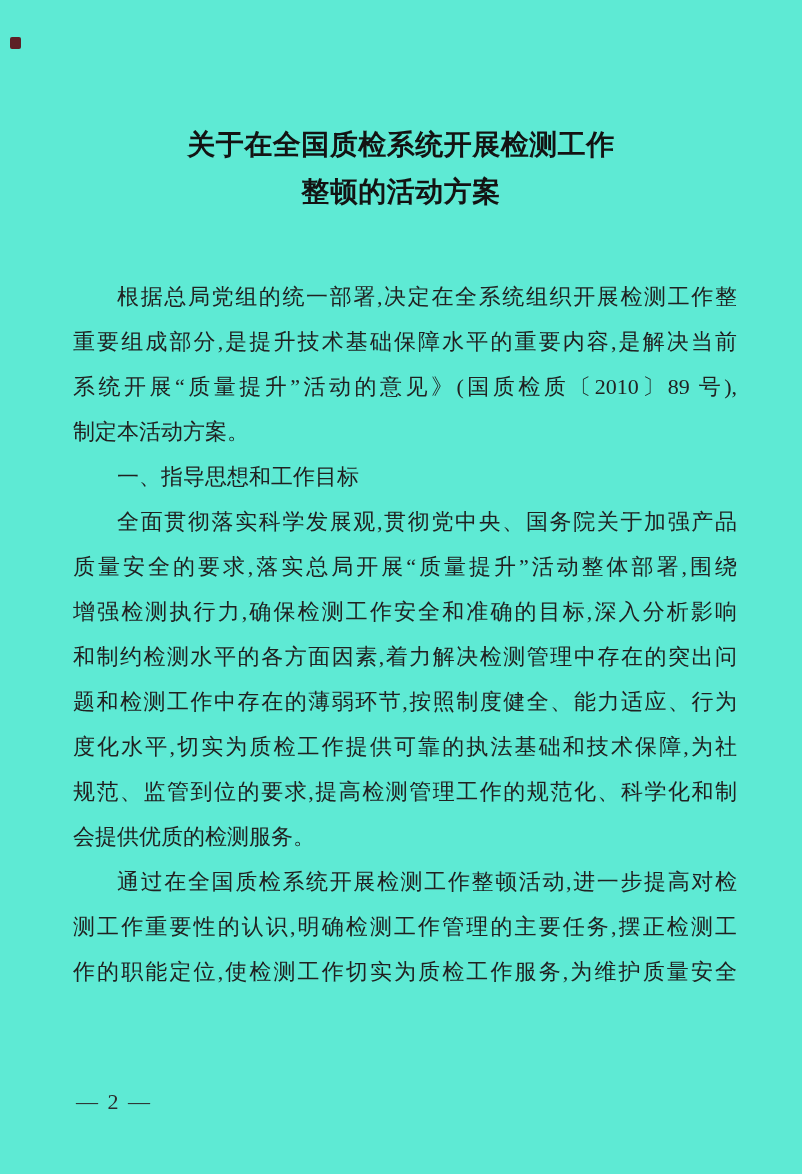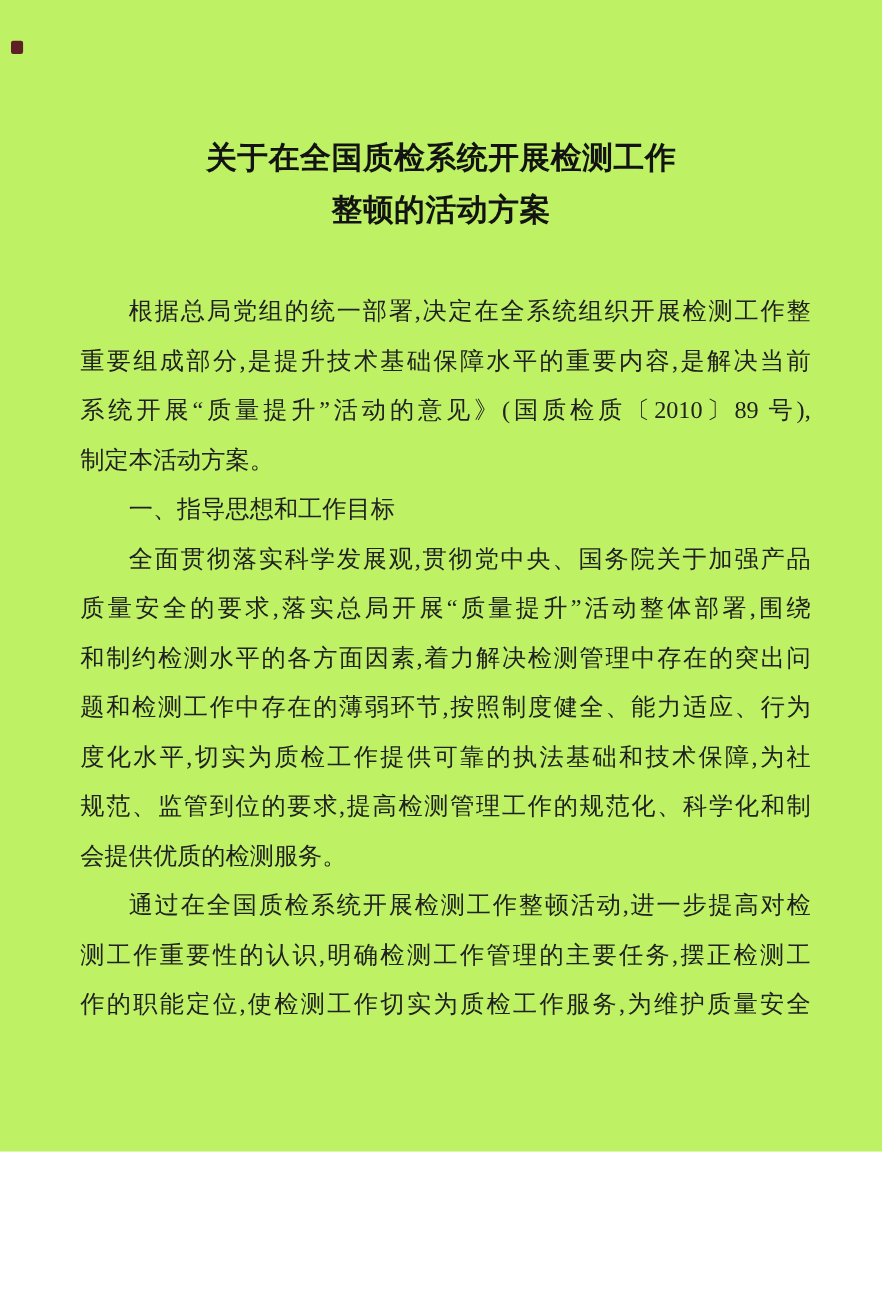--- a/index.html
+++ b/index.html
@@ -1,20 +1,20 @@
 <!DOCTYPE html>
 <html><head>
 <meta charset="utf-8">
 <style>
   html, body { margin: 0; padding: 0; background: #ffffff; }
   .page {
     position: relative;
     width: 802px;
-    height: 1047px;
-    background: #bef264;
+    height: 1174px;
+    background: #5eead4;
     overflow: hidden;
     font-family: "Liberation Serif", "DejaVu Serif", serif;
     color: #1e1e1e;
   }
   .corner-mark {
     position: absolute;
     left: 10px;
     top: 37px;
     width: 11px;
     height: 12px;
@@ -28,21 +28,21 @@
     width: 802px;
     text-align: center;
     font-weight: 700;
     font-size: 28px;
     line-height: 47px;
     color: #131313;
     letter-spacing: 0.5px;
   }
   .body-block {
     position: absolute;
-    top: 260px;
+    top: 274px;
     left: 73px;
     width: 664px;
     font-size: 22px;
     line-height: 45px;
     color: #212121;
   }
   .line { height: 45px; overflow: hidden; }
   .justify { text-align: justify; text-align-last: justify; text-justify: inter-ideograph; }
   .plain { text-align: left; }
   .indent { padding-left: 44px; }
@@ -69,20 +69,21 @@
   </div>
 
   <div class="body-block">
     <div class="line indent justify">根据总局党组的统一部署,决定在全系统组织开展检测工作整</div>
     <div class="line justify">重要组成部分,是提升技术基础保障水平的重要内容,是解决当前</div>
     <div class="line justify">系统开展“质量提升”活动的意见》(国质检质〔2010〕89 号),</div>
     <div class="line plain">制定本活动方案。</div>
     <div class="line indent plain">一、指导思想和工作目标</div>
     <div class="line indent justify">全面贯彻落实科学发展观,贯彻党中央、国务院关于加强产品</div>
     <div class="line justify">质量安全的要求,落实总局开展“质量提升”活动整体部署,围绕</div>
+    <div class="line justify">增强检测执行力,确保检测工作安全和准确的目标,深入分析影响</div>
     <div class="line justify">和制约检测水平的各方面因素,着力解决检测管理中存在的突出问</div>
     <div class="line justify">题和检测工作中存在的薄弱环节,按照制度健全、能力适应、行为</div>
     <div class="line justify">度化水平,切实为质检工作提供可靠的执法基础和技术保障,为社</div>
     <div class="line justify">规范、监管到位的要求,提高检测管理工作的规范化、科学化和制</div>
     <div class="line plain">会提供优质的检测服务。</div>
     <div class="line indent justify">通过在全国质检系统开展检测工作整顿活动,进一步提高对检</div>
     <div class="line justify">测工作重要性的认识,明确检测工作管理的主要任务,摆正检测工</div>
     <div class="line justify">作的职能定位,使检测工作切实为质检工作服务,为维护质量安全</div>
   </div>
 

